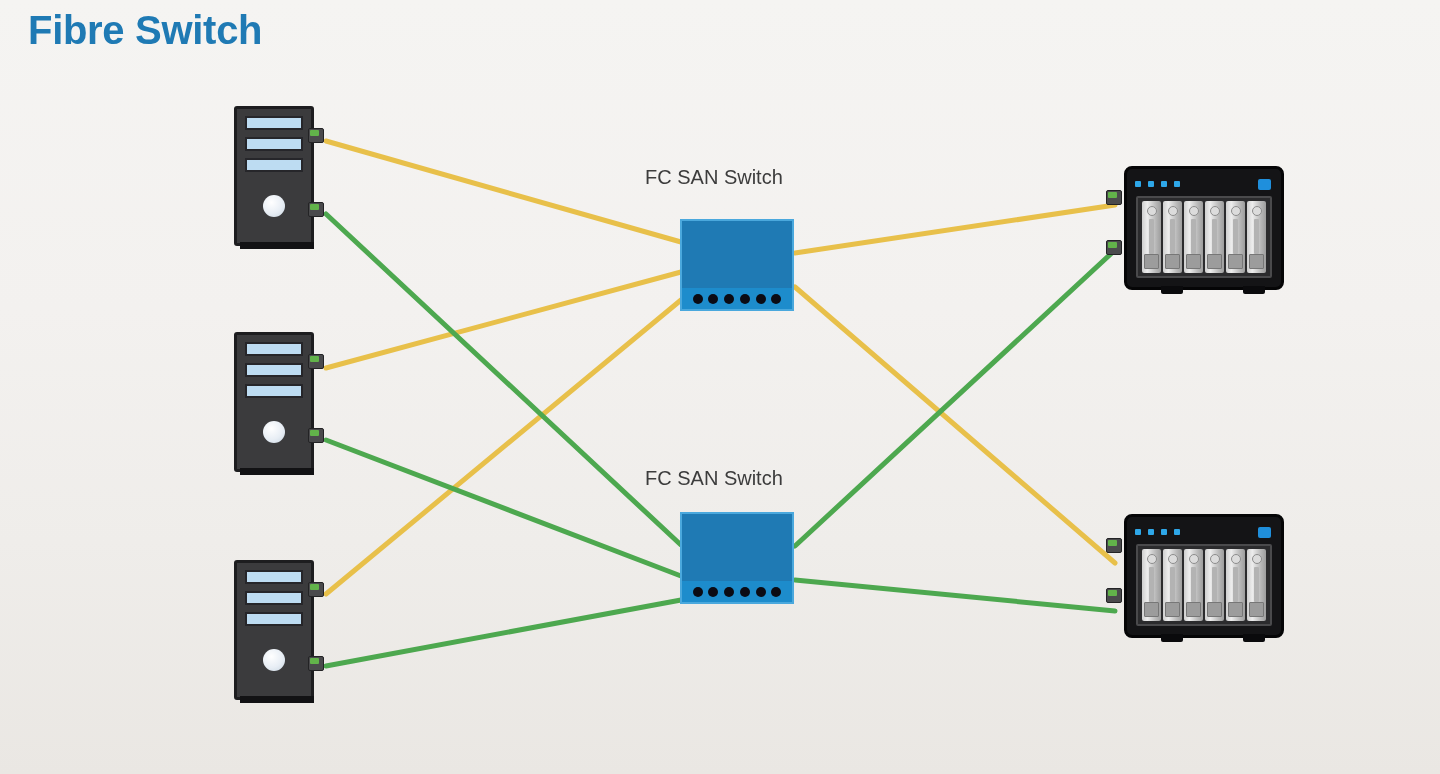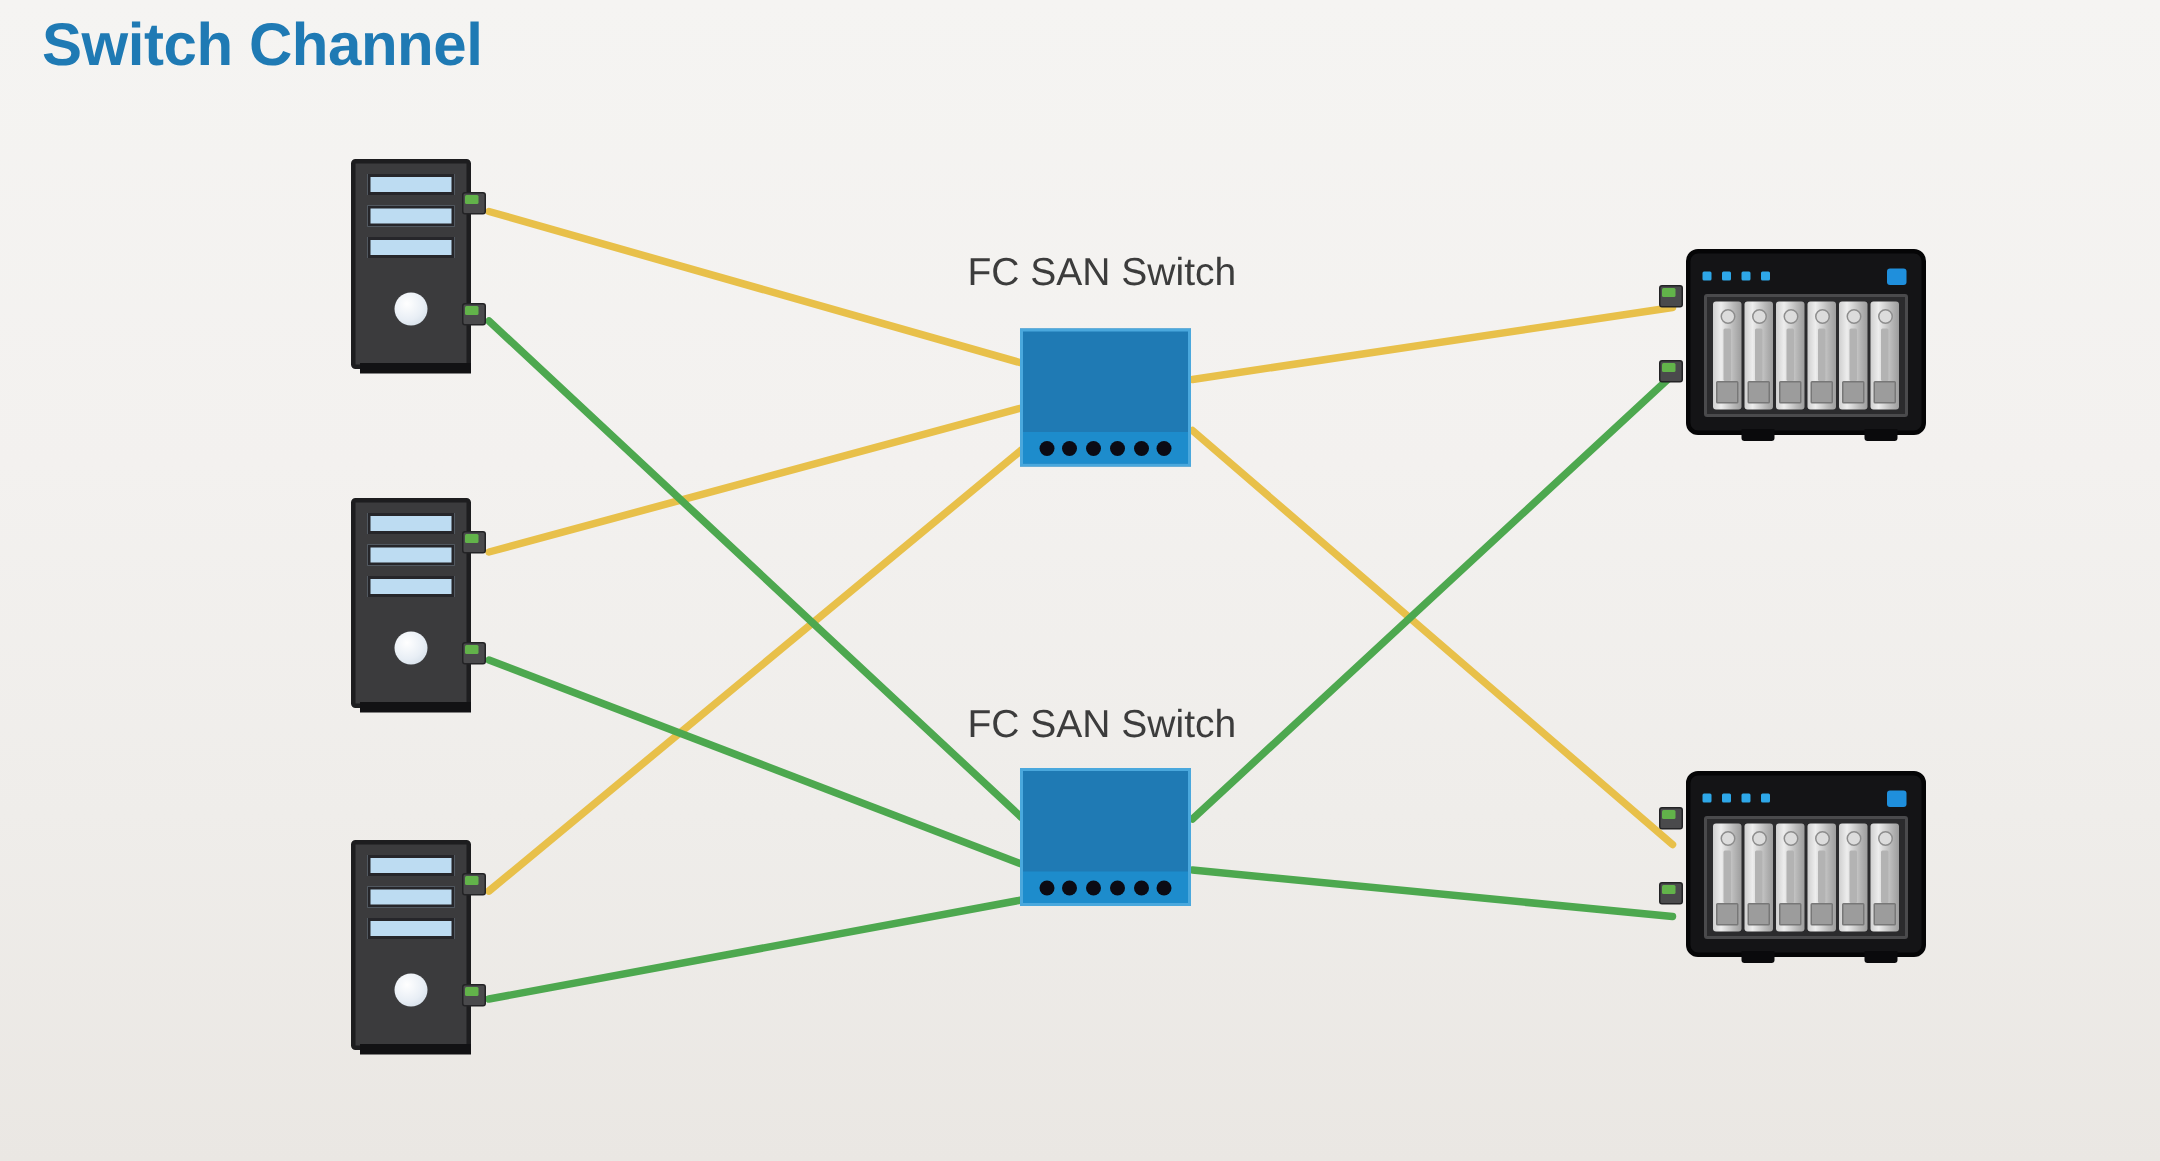--- a/index.html
+++ b/index.html
@@ -141,21 +141,21 @@
     box-sizing: border-box;
   }
   .switch .port {
     width: 10px;
     height: 10px;
     border-radius: 50%;
     background: #0b0b14;
   }
   .switch-label {
     position: absolute;
-    font-size: 26px;
+    font-size: 20px;
     color: #3c3c3c;
     white-space: nowrap;
   }
 
   
   .storage { width: 178px; height: 133px; }
   .storage .shell {
     position: absolute;
     left: 18px; top: 0;
     width: 160px;
@@ -267,21 +267,21 @@
         <rect x="96" y="20" width="150" height="5" fill="#8a7f78"></rect>
         <rect x="262" y="20" width="38" height="5" fill="#8a7f78"></rect>
         <rect x="0" y="33" width="78" height="5" fill="#8a7f78"></rect>
         <rect x="100" y="33" width="108" height="5" fill="#8a7f78"></rect>
         <rect x="232" y="33" width="60" height="5" fill="#8a7f78"></rect>
       </pattern>
     </defs>
     <rect x="0" y="0" width="1440" height="774" fill="url(#ghost)" mask="url(#texmask)"></rect>
   </svg>
 
-  <div id="page-title">Switch Channel</div>
+  <div id="page-title">Fibre Switch</div>
 
   <svg id="wires" viewBox="0 0 1440 774">
     <g stroke-linecap="round" fill="none">
 
       <g stroke="#e8c04a" stroke-width="5">
         <line x1="326" y1="141" x2="681" y2="242"></line>
         <line x1="326" y1="368" x2="681" y2="272"></line>
         <line x1="326" y1="594" x2="681" y2="300"></line>
 
         <line x1="795" y1="253" x2="1115" y2="205"></line>

